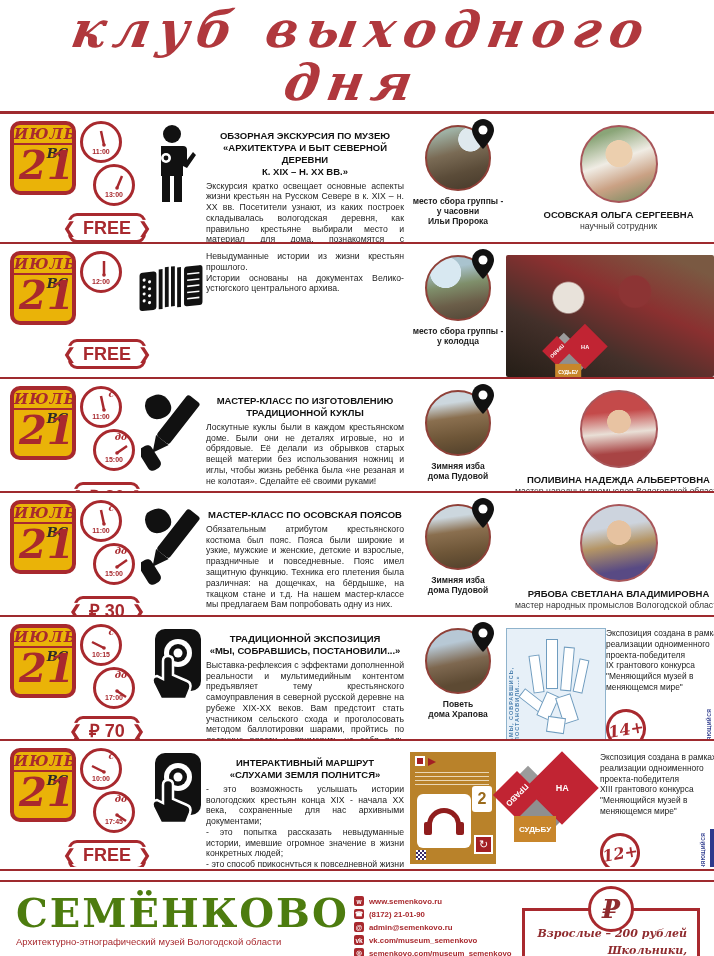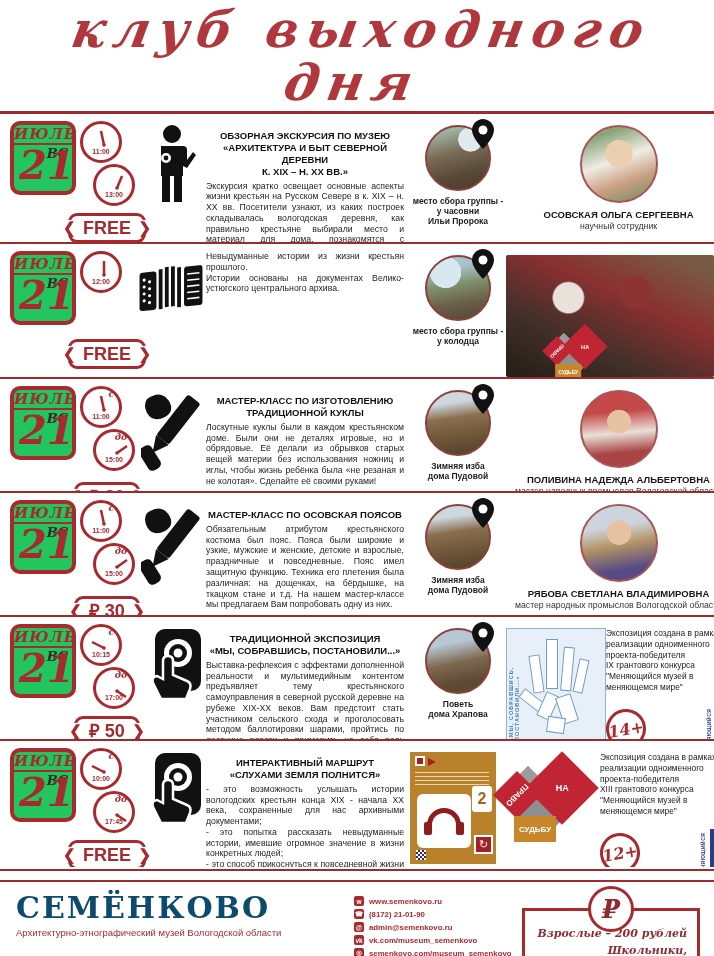--- a/index.html
+++ b/index.html
@@ -15,21 +15,21 @@
     display: inline-block; line-height: 1.05; }
   .rule { height: 3px; background: #9e2a2e; }
 
   
   .event { display: flex; border-bottom: 2px solid #9e2a2e; padding: 7px 6px 3px 10px; overflow: hidden; }
   .e1 { height: 130px; } .e2 { height: 135px; } .e3 { height: 114px; }
   .e4 { height: 124px; } .e5 { height: 124px; } .e6 { height: 126px; border-bottom: none; }
 
   .when { width: 196px; flex: none; display: grid; grid-template-columns: 70px 58px 66px; }
   .calendar { grid-column: 1; width: 66px; height: 74px; border: 4px solid #a8292e; border-radius: 10px;
-    background: #22c55e; position: relative; }
+    background: #eab308; position: relative; }
   .cal-month { border-bottom: 2px solid #a8292e; color: #a8292e; text-align: center;
     font-size: 15px; height: 20px; line-height: 19px; letter-spacing: 1px; }
   .cal-wd { position: absolute; right: 4px; top: 21px; font-size: 13px; color: #2a2a2a; }
   .cal-day { position: absolute; left: 5px; top: 20px; font-size: 40px; color: #a8292e; line-height: 1; }
 
   .clocks { grid-column: 2; display: flex; flex-direction: column; align-items: flex-start; }
   .clock { width: 42px; height: 42px; border: 3px solid #a8292e; border-radius: 50%; background: #fff;
     position: relative; flex: none; }
   .clock + .clock { margin-top: 1px; margin-left: 13px; }
   .clock-label { position: absolute; top: 0; right: 5px; font-size: 9px; color: #a8292e; z-index: 2; }
@@ -146,22 +146,22 @@
   .ap-qr { position: absolute; left: 6px; bottom: 4px; width: 10px; height: 10px;
     background: repeating-conic-gradient(#3a2a6a 0 25%, #fff 0 50%); background-size: 4px 4px; }
 
   
   .end-rules { margin-top: 2px; }
   .end-rules div { height: 2px; background: #9e2a2e; }
   .end-rules div + div { margin-top: 9px; }
 
   .footer { display: flex; align-items: flex-start; padding: 12px 14px 0 16px; }
   .brand { width: 338px; flex: none; }
-  .brand-name { font-family: "DejaVu Serif", serif; font-weight: bold; color: #0c4a6e;
-    font-size: 30px; letter-spacing: 2px; line-height: 0.95; }
+  .brand-name { font-family: "DejaVu Serif", serif; font-weight: bold; color: #4d7c0f;
+    font-size: 40px; letter-spacing: 2px; line-height: 0.95; }
   .brand-sub { color: #a8292e; font-size: 9.5px; margin-top: 4px; }
   .contacts { width: 158px; flex: none; margin-top: 2px; }
   .contact { display: flex; align-items: center; margin-bottom: 3px; color: #a8292e;
     font-size: 7.8px; font-weight: bold; }
   .cicon { width: 10px; height: 10px; background: #a8292e; color: #fff; font-size: 6.5px; border-radius: 2px;
     display: flex; align-items: center; justify-content: center; margin-right: 5px; flex: none; }
   .pricing { flex: 1; position: relative; margin-left: 10px; margin-top: 14px; }
   .price-box { border: 3px solid #a8292e; padding: 14px 10px 6px; }
   .price-line { color: #8f2b2e; font-size: 11px; text-align: right; line-height: 1.55; white-space: pre-line; }
   .rub-circle { position: absolute; top: -22px; left: 50%; transform: translateX(-50%);
@@ -470,21 +470,21 @@
       </div>
       <div class="activity">
         <svg width="64" height="74" viewBox="0 0 64 74">
             <rect x="16" y="2" width="46" height="62" rx="10" fill="#111"></rect>
             <circle cx="39" cy="26" r="14" fill="#fff"></circle>
             <circle cx="39" cy="26" r="9" fill="#111"></circle>
             <circle cx="39" cy="26" r="4.5" fill="#fff"></circle>
             <path d="M22 72 l-8 -16 q-2 -6 4 -7 l6 3 v-18 q0 -5 5 -5 t5 5 v14 l14 6 q5 2 3 8 l-4 10z" fill="#111" stroke="#fff" stroke-width="2.5"></path>
           </svg>
       </div>
-      <div class="price-badge">₽ 50</div>
+      <div class="price-badge">₽ 70</div>
     </div>
     <div class="info">
       <h3 class="title">ТРАДИЦИОННОЙ ЭКСПОЗИЦИЯ
 «МЫ, СОБРАВШИСЬ, ПОСТАНОВИЛИ...»</h3>
       <p class="desc">Выставка-рефлексия с эффектами дополненной реальности и мультимедийным контентом предъявляет тему крестьянского самоуправления в северной русской деревне на рубеже XIX-XX веков. Вам предстоит стать участником сельского схода и проголосовать методом баллотировки шарами, пройтись по лестнице власти и примерить на себя роль сельского старосты.</p>
     </div>
     <div class="media">
       <figure class="figure">
         <div class="photo-circle ph-povet"></div>
         <svg class="pin" width="22" height="30" viewBox="0 0 22 30">

